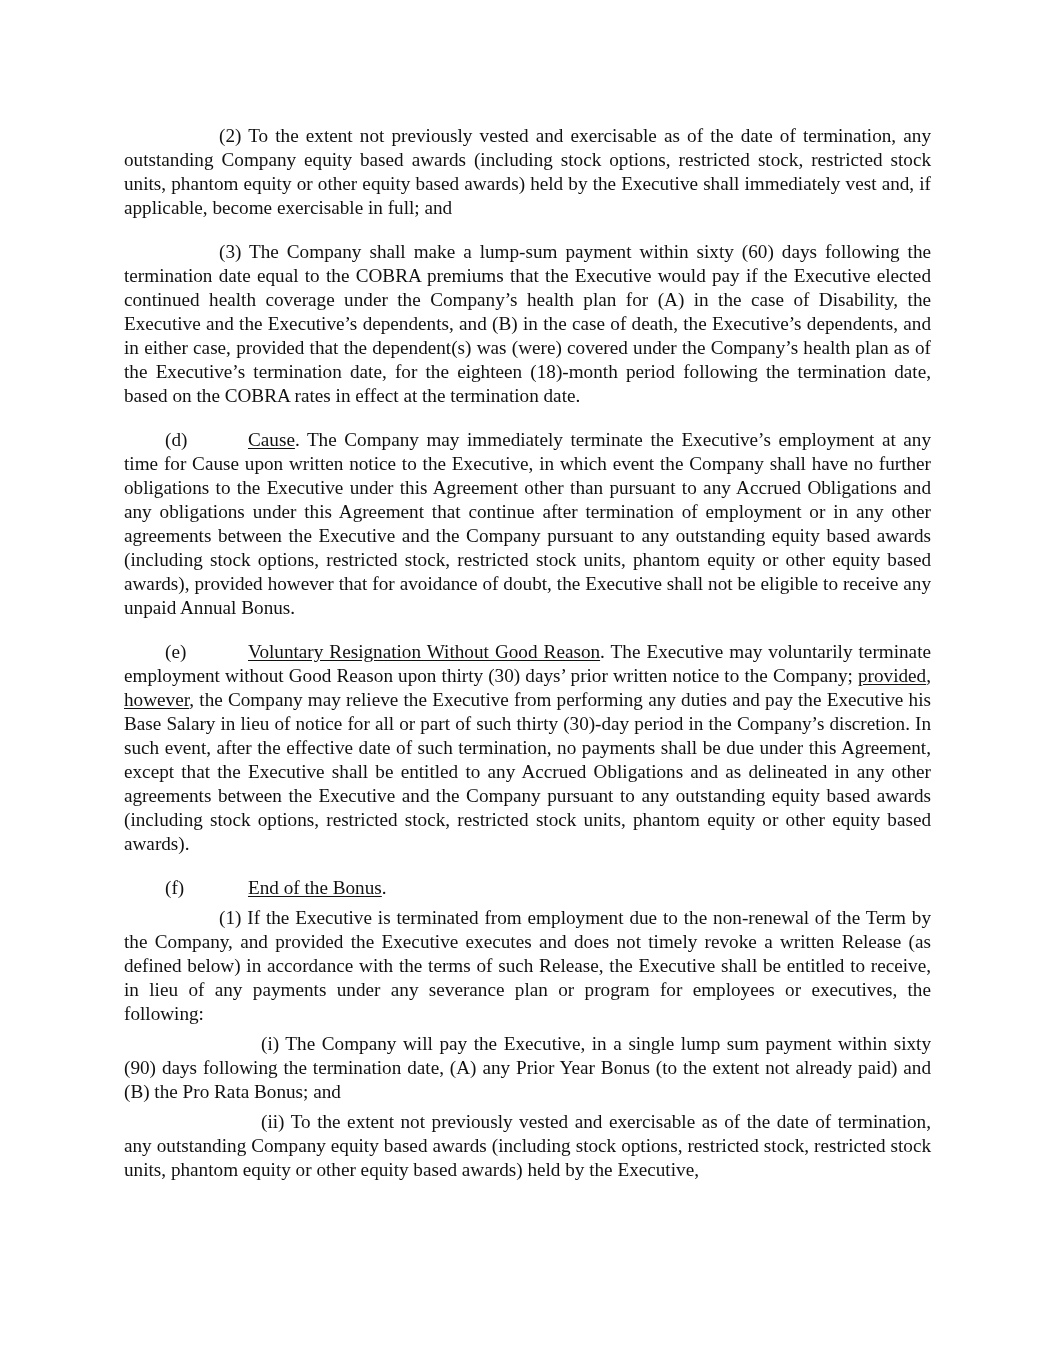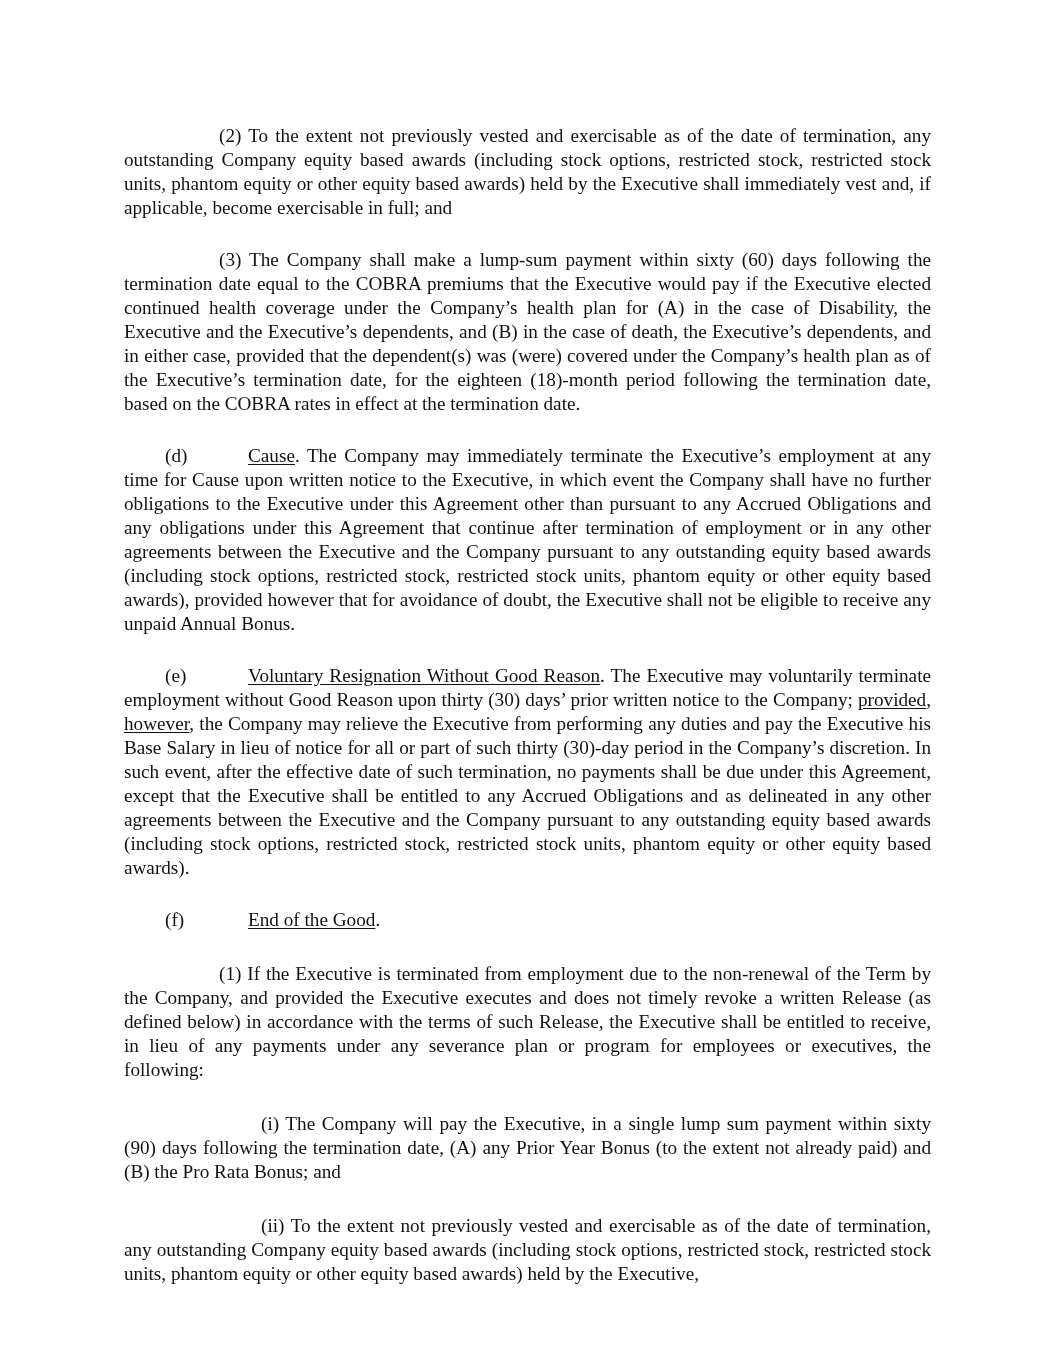--- a/index.html
+++ b/index.html
@@ -23,22 +23,22 @@
       font-size: 19.2px;
       line-height: 24px;
     }
     .para {
       margin: 0;
       text-align: justify;
       text-align-last: left;
     }
     .indent-1 { text-indent: 95px; }
     .indent-2 { text-indent: 137px; }
-    .gap-24 { margin-top: 28px; }
-    .gap-22 { margin-top: 30px; }
+    .gap-24 { margin-top: 20px; }
+    .gap-22 { margin-top: 6px; }
     .label {
       display: inline-block;
       width: 83px;
       padding-left: 41px;
       box-sizing: content-box;
     }
     .section-first { text-indent: 0; }
     u { text-underline-offset: 2px; }
   </style>
 </head>
@@ -47,21 +47,21 @@
 <div class="page">
 
   <p class="para indent-1">(2) To the extent not previously vested and exercisable as of the date of termination, any outstanding Company equity based awards (including stock options, restricted stock, restricted stock units, phantom equity or other equity based awards) held by the Executive shall immediately vest and, if applicable, become exercisable in full; and</p>
 
   <p class="para indent-1 gap-24">(3) The Company shall make a lump-sum payment within sixty (60) days following the termination date equal to the COBRA premiums that the Executive would pay if the Executive elected continued health coverage under the Company’s health plan for (A) in the case of Disability, the Executive and the Executive’s dependents, and (B) in the case of death, the Executive’s dependents, and in either case, provided that the dependent(s) was (were) covered under the Company’s health plan as of the Executive’s termination date, for the eighteen (18)-month period following the termination date, based on the COBRA rates in effect at the termination date.</p>
 
   <p class="para section-first gap-24"><span class="label">(d)</span><u>Cause</u><span>.</span><span> The Company may immediately terminate the Executive’s employment at any time for Cause upon written notice to the Executive, in which event the Company shall have no further obligations to the Executive under this Agreement other than pursuant to any Accrued Obligations and any obligations under this Agreement that continue after termination of employment or in any other agreements between the Executive and the Company pursuant to any outstanding equity based awards (including stock options, restricted stock, restricted stock units, phantom equity or other equity based awards), provided however that for avoidance of doubt, the Executive shall not be eligible to receive any unpaid Annual Bonus.</span></p>
 
   <p class="para section-first gap-24"><span class="label">(e)</span><u>Voluntary Resignation Without Good Reason</u><span>.</span><span> The Executive may voluntarily terminate employment without Good Reason upon thirty (30) days’ prior written notice to the Company; </span><u>provided</u><span>, </span><u>however</u><span>, the Company may relieve the Executive from performing any duties and pay the Executive his Base Salary in lieu of notice for all or part of such thirty (30)-day period in the Company’s discretion. In such event, after the effective date of such termination, no payments shall be due under this Agreement, except that the Executive shall be entitled to any Accrued Obligations and as delineated in any other agreements between the Executive and the Company pursuant to any outstanding equity based awards (including stock options, restricted stock, restricted stock units, phantom equity or other equity based awards).</span></p>
 
-  <p class="para section-first gap-24"><span class="label">(f)</span><u>End of the Good</u><span>.</span></p>
+  <p class="para section-first gap-24"><span class="label">(f)</span><u>End of the Bonus</u><span>.</span></p>
 
   <p class="para indent-1 gap-22">(1) If the Executive is terminated from employment due to the non-renewal of the Term by the Company, and provided the Executive executes and does not timely revoke a written Release (as defined below) in accordance with the terms of such Release, the Executive shall be entitled to receive, in lieu of any payments under any severance plan or program for employees or executives, the following:</p>
 
   <p class="para indent-2 gap-22">(i) The Company will pay the Executive, in a single lump sum payment within sixty (90) days following the termination date, (A) any Prior Year Bonus (to the extent not already paid) and (B) the Pro Rata Bonus; and</p>
 
   <p class="para indent-2 gap-22">(ii) To the extent not previously vested and exercisable as of the date of termination, any outstanding Company equity based awards (including stock options, restricted stock, restricted stock units, phantom equity or other equity based awards) held by the Executive,</p>
 
 </div>
 
 </body></html>

